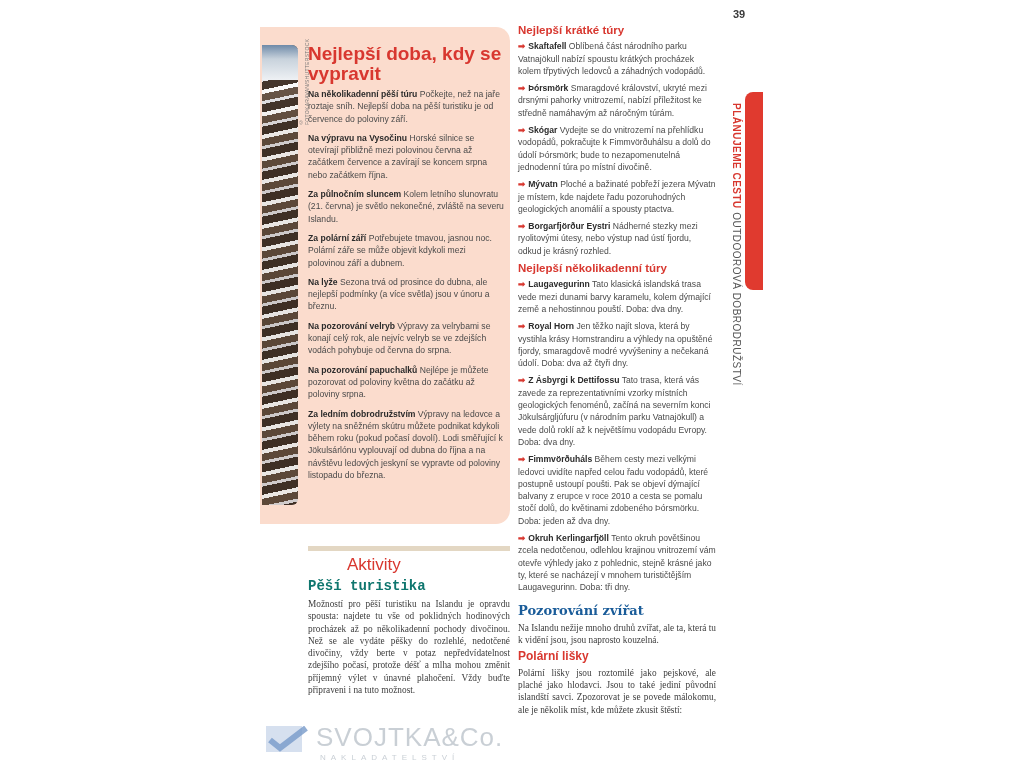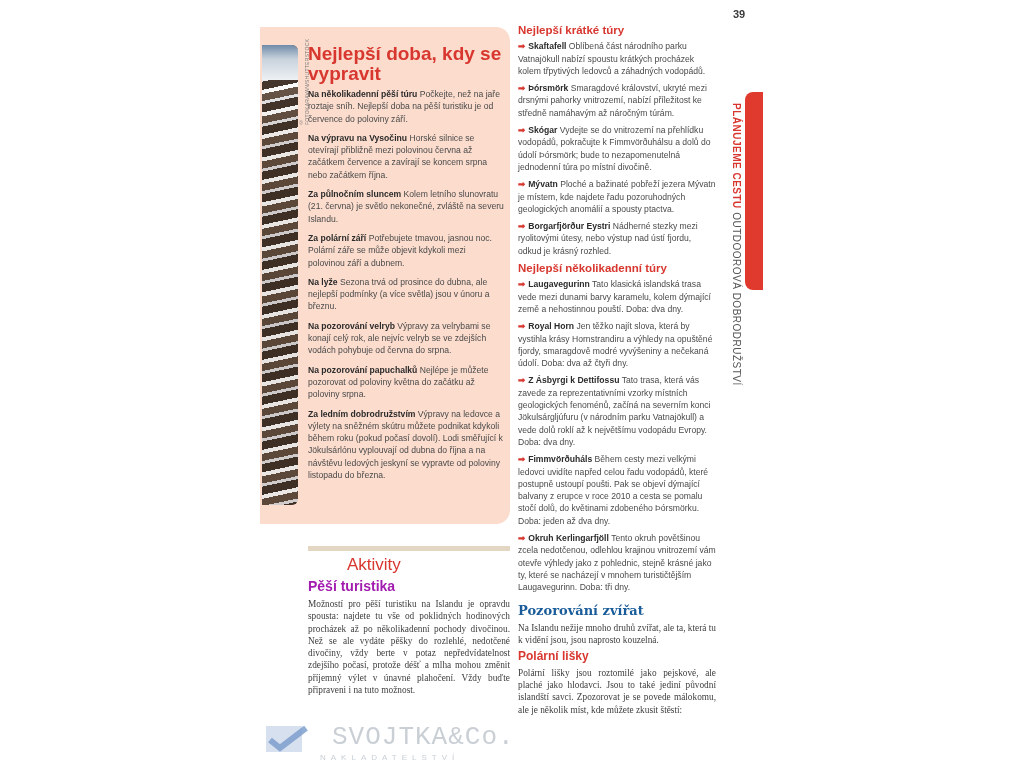--- a/index.html
+++ b/index.html
@@ -20,33 +20,33 @@
             font-size:5px; color:#777; letter-spacing:0.3px; }
   .best-title { position:absolute; left:308px; top:44px; width:200px; font-size:19px; line-height:20px; font-weight:bold;
                 color:#d8372f; }
   .best-list { position:absolute; left:308px; top:88px; width:196px; font-size:8.6px; line-height:12.3px; color:#4a4a4a; }
   .best-item { margin:0 0 7px 0; }
   .best-item b { color:#2b2b2b; }
 
   
   .rule-bar { position:absolute; left:308px; top:546px; width:202px; height:5px; background:#e3d7c3; }
   .aktivity { position:absolute; left:308px; top:555px; font-size:17px; font-weight:normal; color:#d8372f;margin-left:39px; }
-  .pesi { position:absolute; left:308px; top:578px; font-size:14px; font-weight:bold; color:#a21caf;
-          font-family:Liberation Sans, sans-serif; }
+  .pesi { position:absolute; left:308px; top:578px; font-size:14px; font-weight:bold; color:#0f766e;
+          font-family:Liberation Mono, monospace; }
   .pesi-body { position:absolute; left:308px; top:598px; width:202px; font-family:"Liberation Serif", serif;
                font-size:9.3px; line-height:12.3px; color:#3d3d3d; text-align:justify; }
   .pesi-body p { margin:0; }
   .pesi-body .indent { text-indent:12px; }
   .pesi-body b { color:#222; }
 
   
   .wm { position:absolute; left:266px; top:722px; width:200px; height:46px; opacity:0.75; }
   .wm-check { position:absolute; left:0; top:4px; width:36px; height:26px; background:#c9d6ea; }
   .wm-check svg { position:absolute; left:2px; top:0; }
-  .wm-name { position:absolute; left:66px; top:0; font-size:26px; color:#b8c0c8; letter-spacing:1px; font-family:Liberation Mono, monospace; }
+  .wm-name { position:absolute; left:50px; top:0; font-size:26px; color:#b8c0c8; letter-spacing:1px; font-family:Liberation Sans, sans-serif; }
   .wm-sub { position:absolute; left:54px; top:31px; font-size:8px; color:#b8c0c8; letter-spacing:5px; }
 
   
   .page-num { position:absolute; left:733px; top:8px; font-size:11px; font-weight:bold; color:#3a3a3a; }
   .col-right { position:absolute; left:518px; top:24px; width:198px; font-size:8.6px; line-height:12.3px; color:#4a4a4a; }
   .sec-head { color:#d8372f; font-weight:bold; font-size:11.5px; margin:0 0 4px 0; }
   .sec-head.second { margin-top:5px; }
   .tour { margin:0 0 5px 0; }
   .tour .arrow { color:#d8372f; font-weight:bold; margin-right:3px; }
   .tour b { color:#2b2b2b; }

